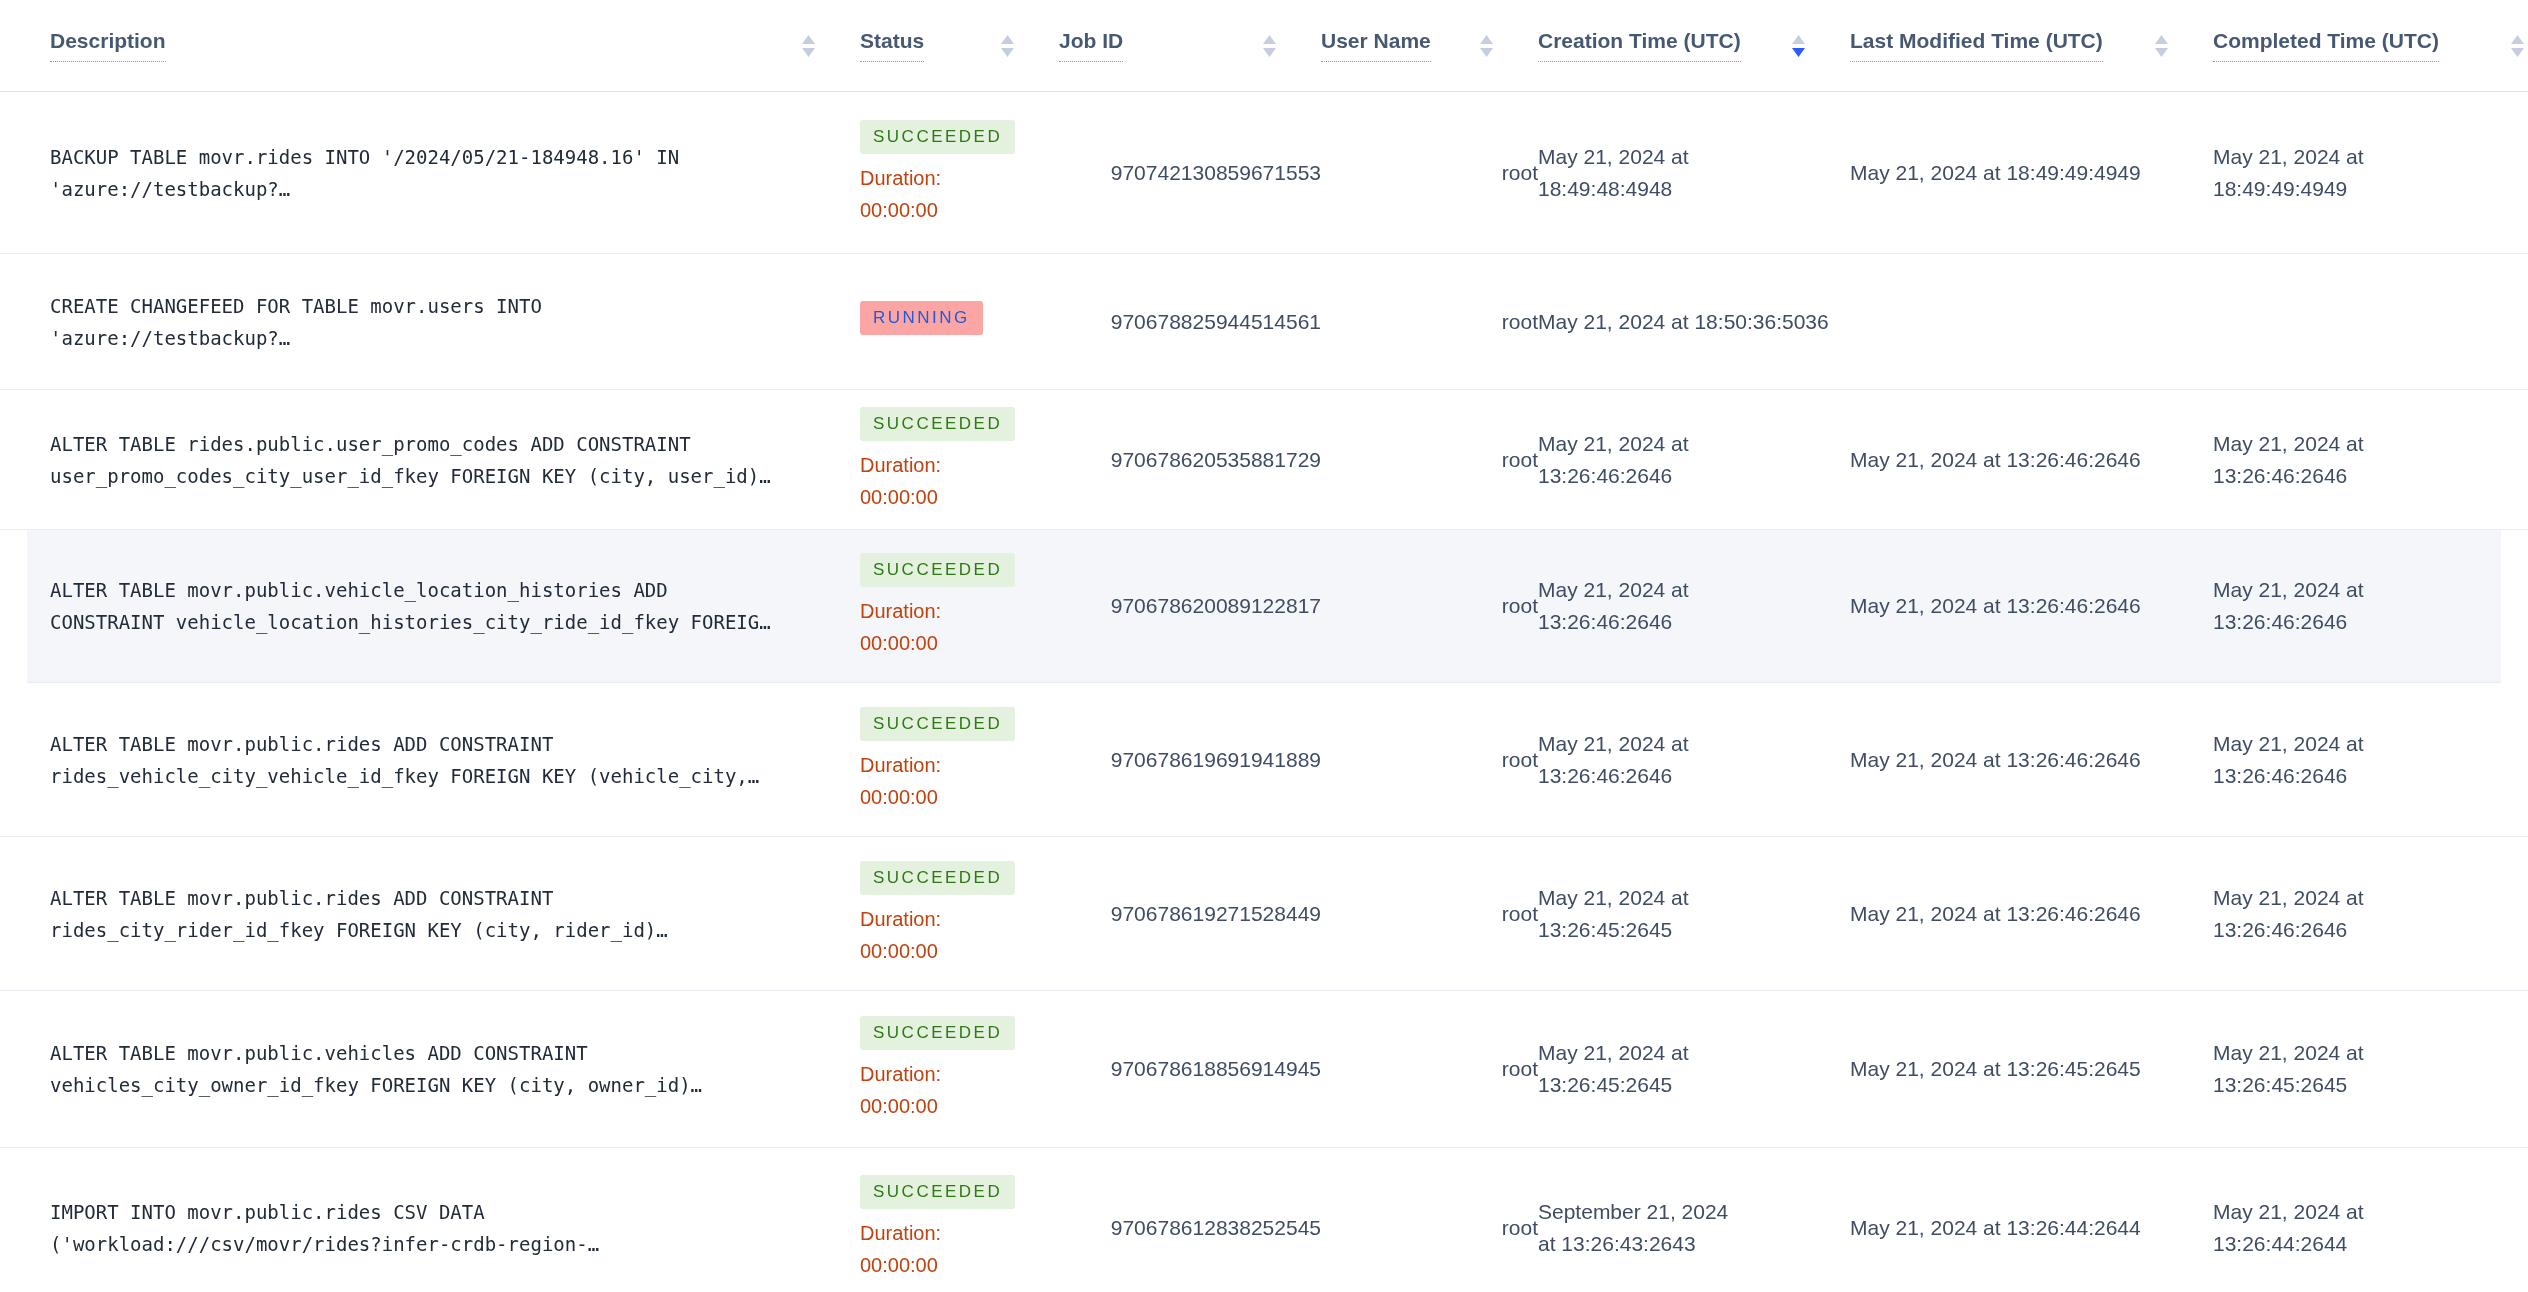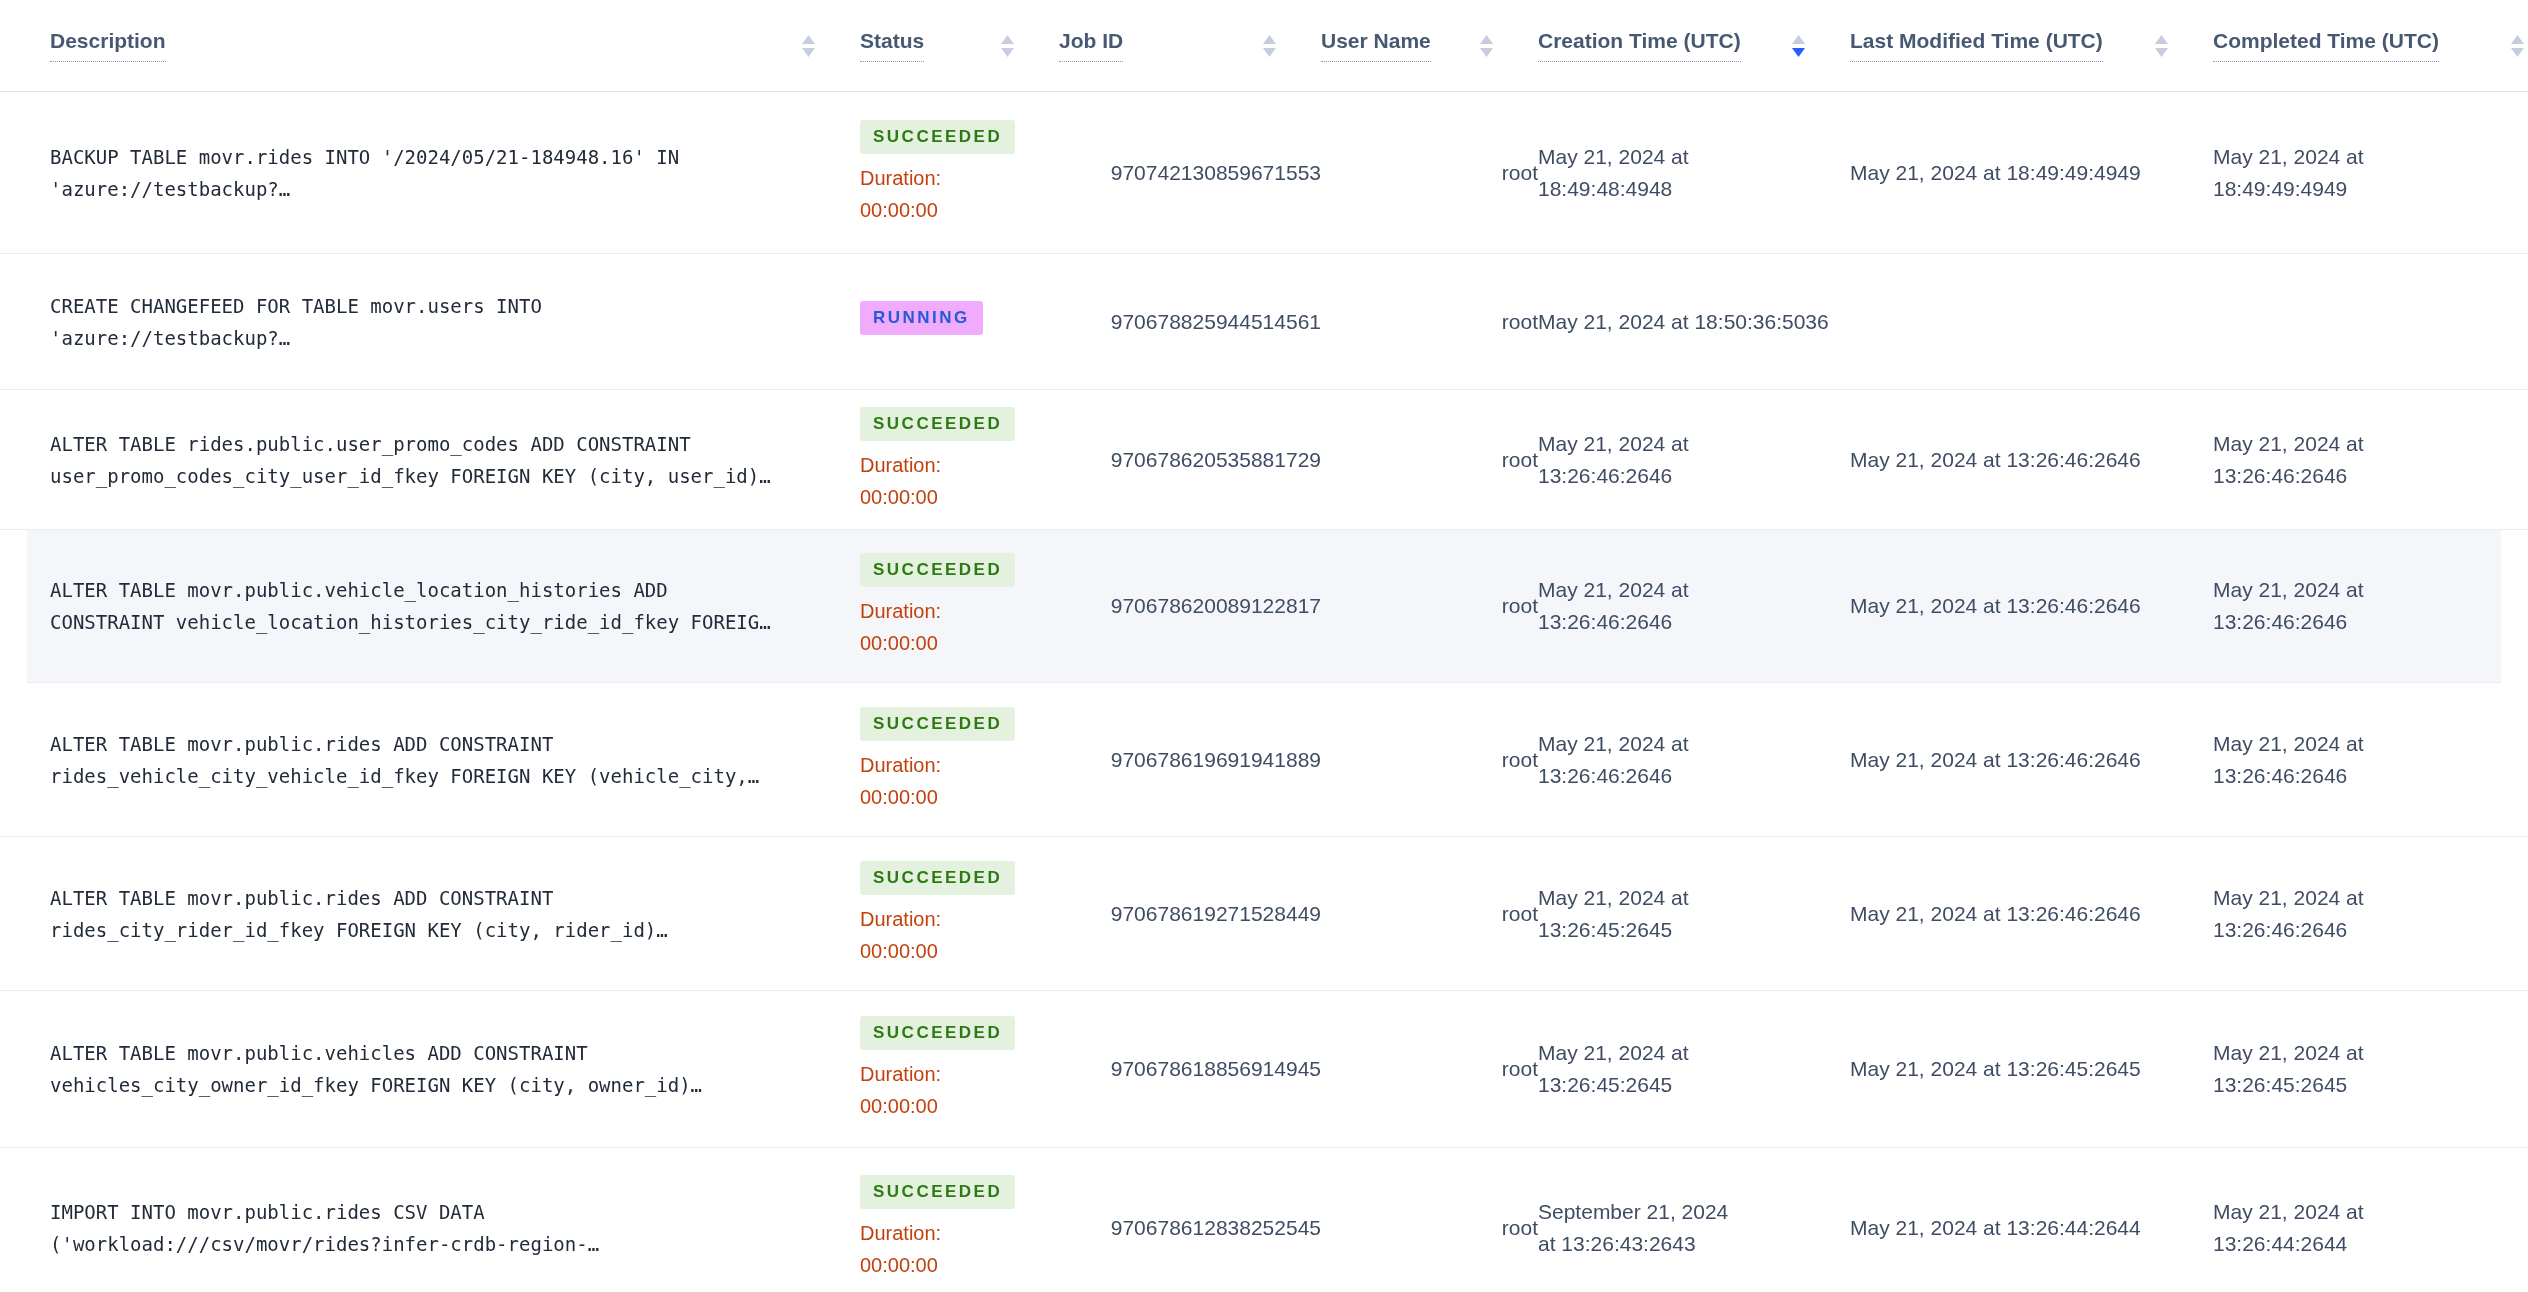--- a/index.html
+++ b/index.html
@@ -59,26 +59,26 @@
   .tbody .row:nth-child(7){min-height:157px;}
   .tbody .row:nth-child(8){min-height:160px;}
   .cell{font-size:21px;line-height:32px;color:#3f4c63;}
   .cell.desc{
     font-family:"DejaVu Sans Mono","Liberation Mono",monospace;
     font-size:19px;line-height:32px;color:#222b3a;
     padding-right:30px;cursor:pointer;
   }
   .cell.status{display:flex;flex-direction:column;align-items:flex-start;justify-content:center;}
   .badge{
-    font-size:17px;font-weight:700;letter-spacing:2.5px;
+    font-size:17px;font-weight:400;letter-spacing:2.5px;
     padding:7px 13px;border-radius:3px;line-height:20px;
     margin-bottom:8px;white-space:nowrap;
   }
   .badge.succeeded{color:#2d7a14;background:#e4f1de;}
-  .badge.running{color:#2659d6;background:#f0abfc;margin-bottom:8px;}
+  .badge.running{color:#2659d6;background:#fca5a5;margin-bottom:8px;}
   .dur{font-size:20px;color:#c2410c;line-height:32px;}
   .cell.jobid,.cell.user{white-space:nowrap;text-align:right;}
   .cell.created .txt,.cell.completed .txt{max-width:195px;display:block;}
   .cell.modified{padding-right:20px;}
 </style>
 </head>
 <body>
 
 <div class="table">
   <div class="thead" id="thead">

